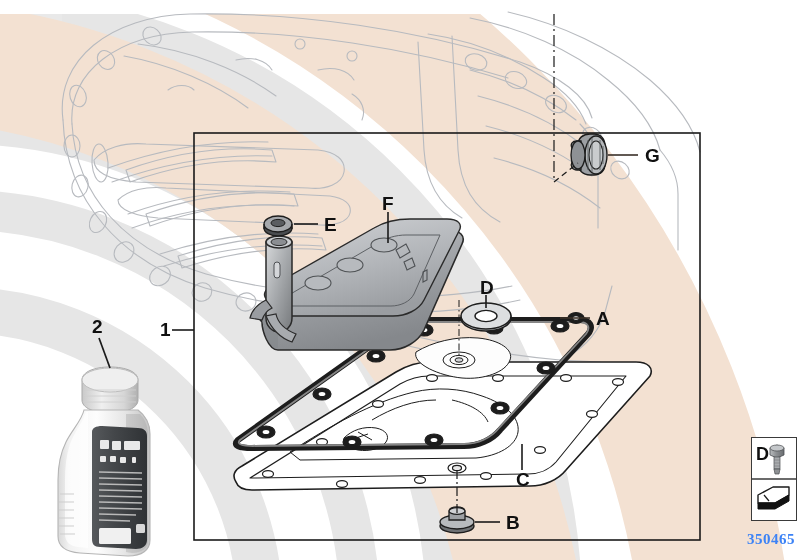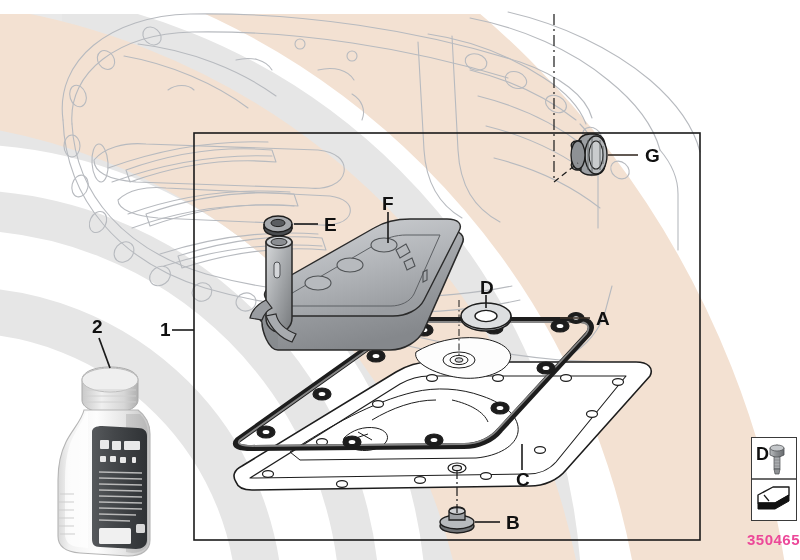--- a/index.html
+++ b/index.html
@@ -27,24 +27,24 @@
     border:1.3px solid #3a3a3a;
     background:#ffffff;
     box-sizing:border-box;
   }
   .inset-letter{
     position:absolute;font-weight:bold;font-size:18px;color:#101010;
     font-family:"Liberation Sans", sans-serif;
   }
   .diagnum{
     position:absolute;
-    font-family:Liberation Sans, sans-serif;
+    font-family:Liberation Serif, serif;
     font-size:15px;
     font-weight:600;
-    color:#ec4899;
+    color:#3b82f6;
     letter-spacing:0.5px;
   }
 </style>
 </head>
 <body>
 
 <div id="stage">
 
   <svg class="layer" viewBox="0 0 800 560">
     <defs>

